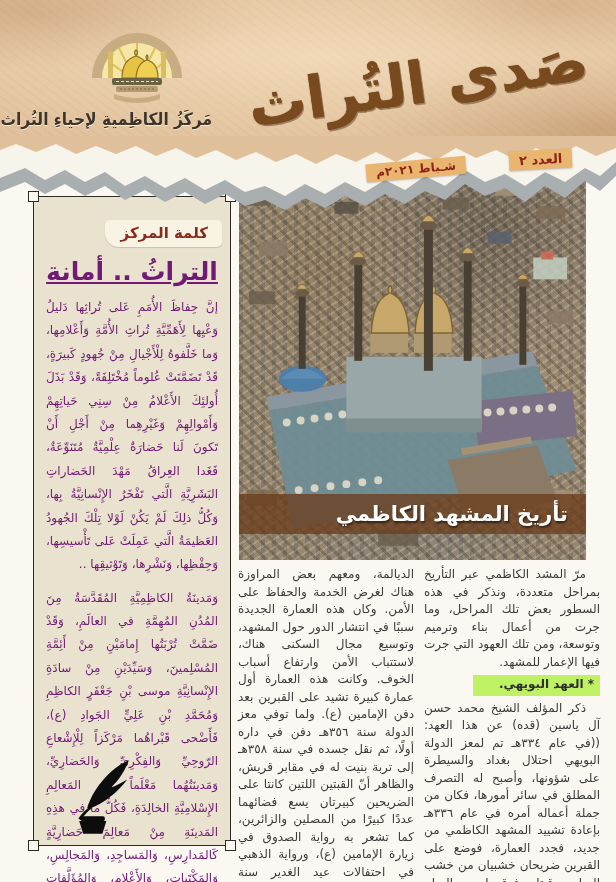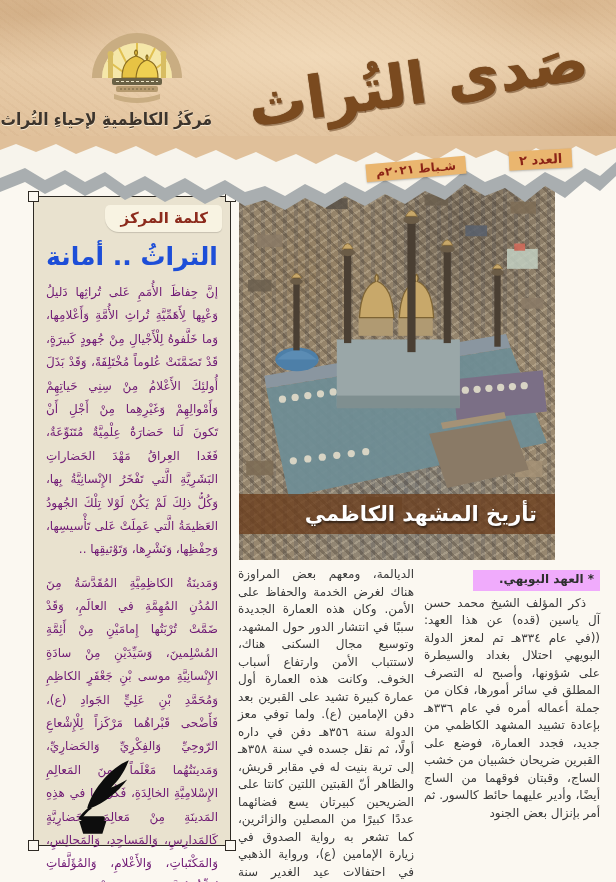--- a/index.html
+++ b/index.html
@@ -40,21 +40,21 @@
   .sticker{
     position:absolute;z-index:6;
     background:#eab66f;color:#8c2417;font-weight:bold;
     padding:2px 10px;font-size:13px;white-space:nowrap;
     box-shadow:0 1px 2px rgba(0,0,0,.25);
   }
   .sticker.issue{right:44px;top:150px;transform:rotate(-3deg);}
   .sticker.date{right:150px;top:160px;transform:rotate(-5deg);font-size:12px;}
   
   .photo{
-    position:absolute;left:239px;top:162px;width:316px;height:398px;z-index:2;
+    position:absolute;left:239px;top:162px;width:347px;height:398px;z-index:2;
     background-color:#97876f;
     background-image:
       repeating-linear-gradient(45deg, rgba(58,48,38,.28) 0 3px, rgba(0,0,0,0) 3px 9px),
       repeating-linear-gradient(-32deg, rgba(255,242,214,.20) 0 2px, rgba(0,0,0,0) 2px 7px),
       repeating-linear-gradient(90deg, rgba(42,48,66,.16) 0 4px, rgba(0,0,0,0) 4px 11px),
       radial-gradient(40% 35% at 22% 28%, rgba(146,124,92,.7), rgba(0,0,0,0) 75%),
       radial-gradient(45% 40% at 72% 16%, rgba(96,86,74,.6), rgba(0,0,0,0) 75%),
       radial-gradient(55% 45% at 52% 82%, rgba(118,130,140,.45), rgba(0,0,0,0) 75%),
       radial-gradient(35% 30% at 90% 60%, rgba(170,150,120,.5), rgba(0,0,0,0) 75%);
   }
@@ -75,46 +75,46 @@
     background:#e9e2cf;border:1.5px solid #2e2a24;box-sizing:border-box;
     padding:8px 12px 0 12px;
   }
   .corner{
     position:absolute;width:9px;height:9px;background:#fbf8f1;
     border:1.5px solid #2e2a24;z-index:5;
   }
   .corner.tl{left:-6px;top:-6px;} .corner.tr{right:-6px;top:-6px;}
   .corner.bl{left:-6px;bottom:-6px;} .corner.br{right:-6px;bottom:-6px;}
   .word-badge{
-    width:fit-content;margin:0 -4px 10px auto;direction:rtl;
+    width:fit-content;margin:15px -4px 10px auto;direction:rtl;
     background:#f8f3e2;border-radius:5px 5px 5px 14px;
     padding:4px 14px 5px 16px;
     color:#8c2b1d;font-weight:bold;font-size:15px;
     box-shadow:0 1px 1px rgba(0,0,0,.15);
   }
   .word-title{
-    text-align:center;font-size:25px;font-weight:bold;color:#1d4ed8;
-    margin:4px 0 10px 0;letter-spacing:-1px;
+    text-align:center;font-size:25px;font-weight:bold;color:#701a75;
+    margin:4px 0 10px 0;letter-spacing:-1px;text-decoration:underline;
   }
   .word-box p{
     margin:0 0 10px 0;font-size:12px;line-height:1.95;color:#701a75;
     text-align:justify;text-align-last:right;
   }
   .quill{position:absolute;bottom:6px;left:26px;width:80px;height:84px;}
   
   .article{
     position:absolute;left:238px;top:566px;width:362px;z-index:2;
     display:flex;gap:10px;
   }
   .article .col{width:176px;font-size:12px;line-height:1.46;color:#3a3a3a;
     text-align:justify;text-align-last:right;}
   .article p{margin:0 0 2px 0;}
   .article .indent{text-indent:14px;}
   .hl{
-    display:block;background:#f0abfc;color:#2f2f2f;font-weight:bold;
+    display:block;background:#bef264;color:#2f2f2f;font-weight:bold;
     padding:1px 6px 2px 26px;margin:4px 0 4px 0;width:fit-content;
   }
 </style>
 </head>
 <body>
 
 <div class="header">
   <div class="masthead">صَدى التُراث</div>
 
   <div class="logo-wrap">
@@ -267,19 +267,20 @@
       <path d="M34,64 C40,42 62,14 86,4 C80,20 73,29 64,38 C72,35 77,32 84,28 C73,43 56,57 38,64 Z"></path>
       <path d="M36,63 C30,68 26,72 23,77 L26,79 C30,73 34,68 40,64 Z"></path>
       <rect x="26" y="74" width="30" height="6" rx="2"></rect>
       <path d="M24,80 h34 l-5,16 h-24 z"></path>
     </g>
   </svg>
 </div>
 
 <div class="article">
   <div class="col">
+    <p class="indent">مرّ المشد الكاظمي عبر التأريخ بمراحل متعددة، ونذكر في هذه السطور بعض تلك المراحل، وما جرت من أعمال بناء وترميم وتوسعة، ومن تلك العهود التي جرت فيها الإعمار للمشهد.</p>
     <span class="hl">* العهد البويهي.</span>
     <p class="indent">ذكر المؤلف الشيخ محمد حسن آل ياسين (قده) عن هذا العهد: ((في عام ٣٣٤هـ تم لمعز الدولة البويهي احتلال بغداد والسيطرة على شؤونها، وأصبح له التصرف المطلق في سائر أمورها، فكان من جملة أعماله أمره في عام ٣٣٦هـ بإعادة تشييد المشهد الكاظمي من جديد، فجدد العمارة، فوضع على القبرين ضريحان خشبيان من خشب الساج، وقبتان فوقهما من الساج أيضًا، وأدير عليهما حائط كالسور. ثم أمر بإنزال بعض الجنود</p>
   </div>
   <div class="col">
     <p>الديالمة، ومعهم بعض المراوزة هناك لغرض الخدمة والحفاظ على الأمن. وكان هذه العمارة الجديدة سببًا في انتشار الدور حول المشهد، وتوسيع مجال السكنى هناك، لاستتباب الأمن وارتفاع أسباب الخوف. وكانت هذه العمارة أول عمارة كبيرة تشيد على القبرين بعد دفن الإمامين (ع). ولما توفي معز الدولة سنة ٣٥٦هـ دفن في داره أولًا، ثم نقل جسده في سنة ٣٥٨هـ إلى تربة بنيت له في مقابر قريش، والظاهر أنّ القبتين اللتين كانتا على الضريحين كبيرتان يسع فضائهما عددًا كبيرًا من المصلين والزائرين، كما تشعر به رواية الصدوق في زيارة الإمامين (ع)، ورواية الذهبي في احتفالات عيد الغدير سنة ٣٥٣هـ)).</p>
   </div>
 </div>
 
 </body></html>

